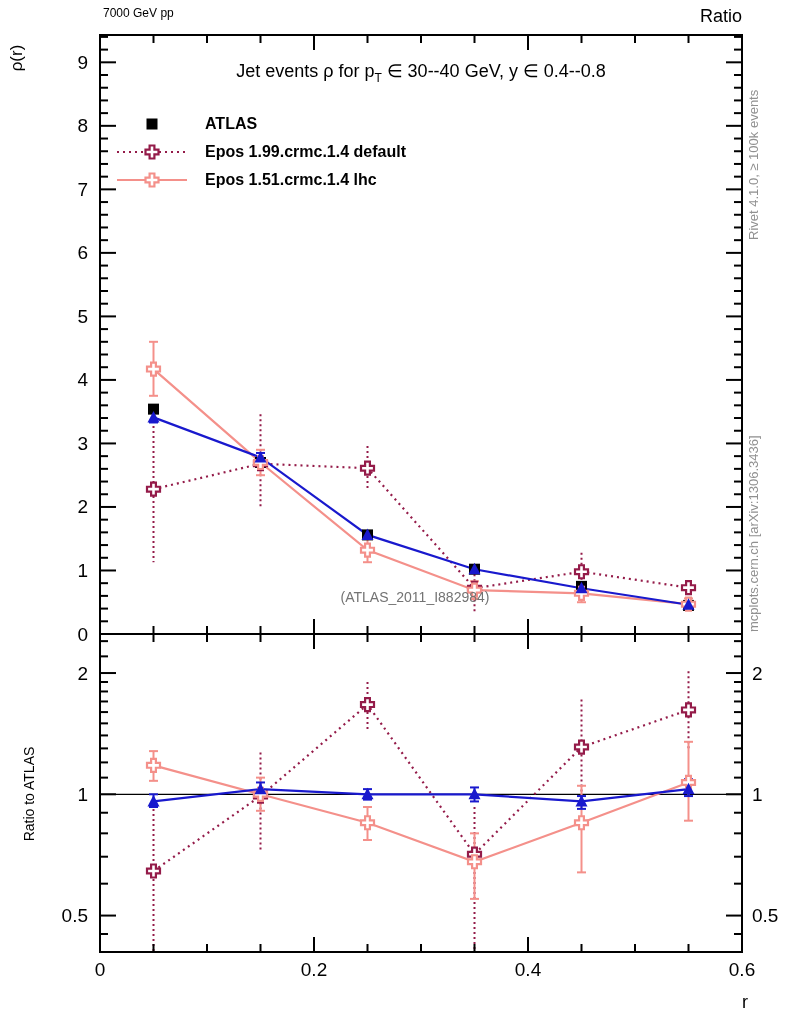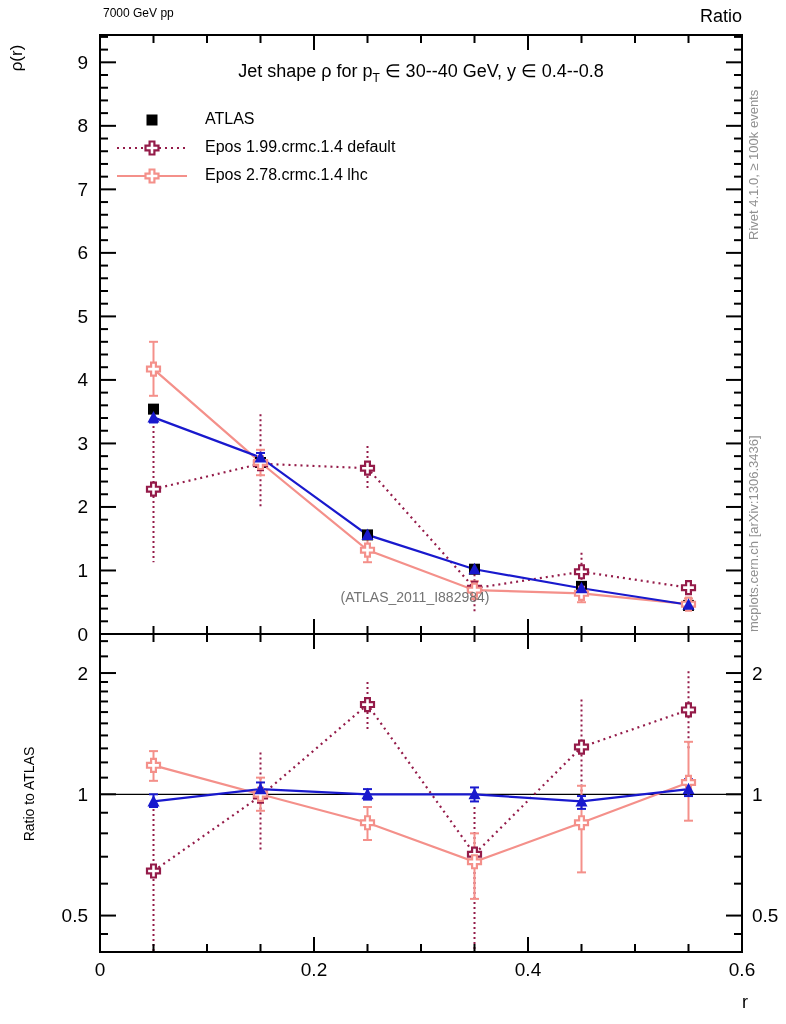--- a/index.html
+++ b/index.html
@@ -13,21 +13,21 @@
   .ylab-main{position:absolute;left:4px;top:48px;font-size:17px;transform:rotate(-90deg);}
   .ylab-ratio{position:absolute;left:-21px;top:786px;width:100px;text-align:center;
               font-size:14px;transform:rotate(-90deg);}
   .side-note{position:absolute;left:746px;font-size:13px;color:#909090;
              writing-mode:vertical-rl;transform:rotate(180deg);white-space:nowrap;}
   .side-note.top{top:35px;height:205px;}
   .side-note.bottom{top:376px;height:256px;}
   .watermark{position:absolute;left:290px;top:589px;width:250px;text-align:center;
              font-size:14px;color:#737373;}
   .legend{position:absolute;left:113px;top:110px;}
-  .legend-row{display:flex;height:28px;}
+  .legend-row{display:flex;align-items:center;height:28px;font-weight:bold;}
   .legend-row .icon{width:78px;height:20px;flex:none;}
   .legend-row .lab{margin-left:14px;font-size:16px;white-space:nowrap;}
   .xlab-r{position:absolute;left:730px;top:992px;width:30px;text-align:center;font-size:18px;}
 </style>
 </head>
 <body>
 
 <div class="fig">
 
   <svg class="plot" id="plot-svg" width="786" height="1024" viewBox="0 0 786 1024">
@@ -411,21 +411,21 @@
         <text x="100" y="976" text-anchor="middle" font-size="19" font-family="&quot;Liberation Sans&quot;,sans-serif" fill="#000">0</text>
         <text x="314" y="976" text-anchor="middle" font-size="19" font-family="&quot;Liberation Sans&quot;,sans-serif" fill="#000">0.2</text>
         <text x="528" y="976" text-anchor="middle" font-size="19" font-family="&quot;Liberation Sans&quot;,sans-serif" fill="#000">0.4</text>
         <text x="742" y="976" text-anchor="middle" font-size="19" font-family="&quot;Liberation Sans&quot;,sans-serif" fill="#000">0.6</text>
       </g>
     </svg>
 
   <div class="hdr-left">7000 GeV pp</div>
   <div class="hdr-right">Ratio</div>
 
-  <div class="plot-title"><span>Jet shape ρ for p</span><sub>T</sub><span> ∈ 30--40 GeV, y ∈ 0.4--0.8</span></div>
+  <div class="plot-title"><span>Jet events ρ for p</span><sub>T</sub><span> ∈ 30--40 GeV, y ∈ 0.4--0.8</span></div>
 
   <div class="ylab-main">ρ(r)</div>
   <div class="ylab-ratio">Ratio to ATLAS</div>
   <div class="xlab-r">r</div>
 
   <div class="side-note top">Rivet 4.1.0, ≥ 100k events</div>
   <div class="side-note bottom">mcplots.cern.ch [arXiv:1306.3436]</div>
 
   <div class="watermark">(ATLAS_2011_I882984)</div>
 
@@ -447,16 +447,16 @@
         </svg>
         <span class="lab">Epos 1.99.crmc.1.4 default</span>
       </div>
       <div class="legend-row">
         <svg width="78" height="20" class="icon">
           <line x1="4" x2="74" y1="10" y2="10" stroke="#f4908a" stroke-width="2.2"></line>
           <g>
             <polygon points="36.6,3.5 41.4,3.5 41.4,7.6 45.5,7.6 45.5,12.4 41.4,12.4 41.4,16.5 36.6,16.5 36.6,12.4 32.5,12.4 32.5,7.6 36.6,7.6" fill="#ffffff" stroke="#f4908a" stroke-width="2.2"></polygon>
           </g>
         </svg>
-        <span class="lab">Epos 2.78.crmc.1.4 lhc</span>
+        <span class="lab">Epos 1.51.crmc.1.4 lhc</span>
       </div>
     </div>
 </div>
 
 </body></html>

